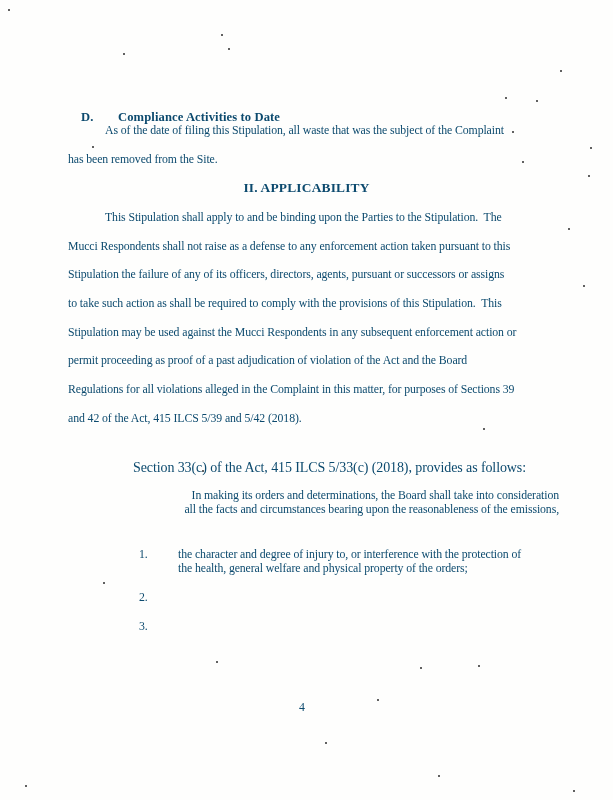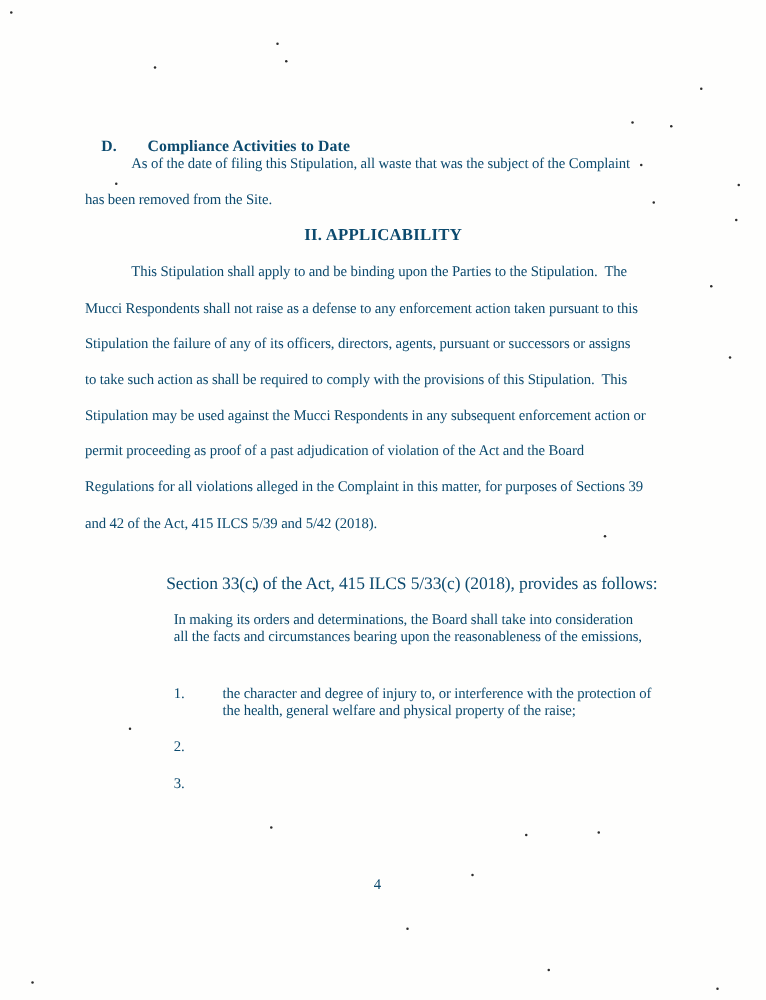--- a/index.html
+++ b/index.html
@@ -47,21 +47,21 @@
   .p-ii { position: absolute; left: 68px; top: 203px; }
   .h-iii {
     position: absolute; left: 67px; top: 432px;
     font-weight: bold; font-size: 13.2px; letter-spacing: 0.1px;
     white-space: pre;
   }
   .intro {
     position: absolute; left: 105px; top: 460px;
     font-size: 14px; letter-spacing: -0.1px; white-space: pre; margin-left: 28px;
   }
-  .bq { position: absolute; left: 139px; top: 488px; width: 420px; }
+  .bq { position: absolute; left: 139px; top: 488px; width: 420px; text-align: right; }
   .list-item { position: absolute; left: 139px; display: flex; }
   .list-item .num { width: 39px; flex: 0 0 39px; }
   .li-1 { top: 547px; }
   .li-2 { top: 590px; }
   .li-3 { top: 619px; }
   .page-num {
     position: absolute; left: 0; top: 700px; width: 604px;
     text-align: center; font-size: 11.8px;
   }
   .speck {
@@ -127,21 +127,21 @@
 
   <div class="bq">
     <div class="qline">In making its orders and determinations, the Board shall take into consideration</div>
     <div class="qline">all the facts and circumstances bearing upon the reasonableness of the emissions,</div>
   </div>
 
   <div class="list-item li-1">
     <div class="num qline">1.</div>
     <div>
       <div class="qline">the character and degree of injury to, or interference with the protection of</div>
-      <div class="qline">the health, general welfare and physical property of the raise;</div>
+      <div class="qline">the health, general welfare and physical property of the orders;</div>
     </div>
   </div>
 
   <div class="list-item li-2">
     <div class="num qline">2.</div>
   </div>
 
   <div class="list-item li-3">
     <div class="num qline">3.</div>
   </div>

